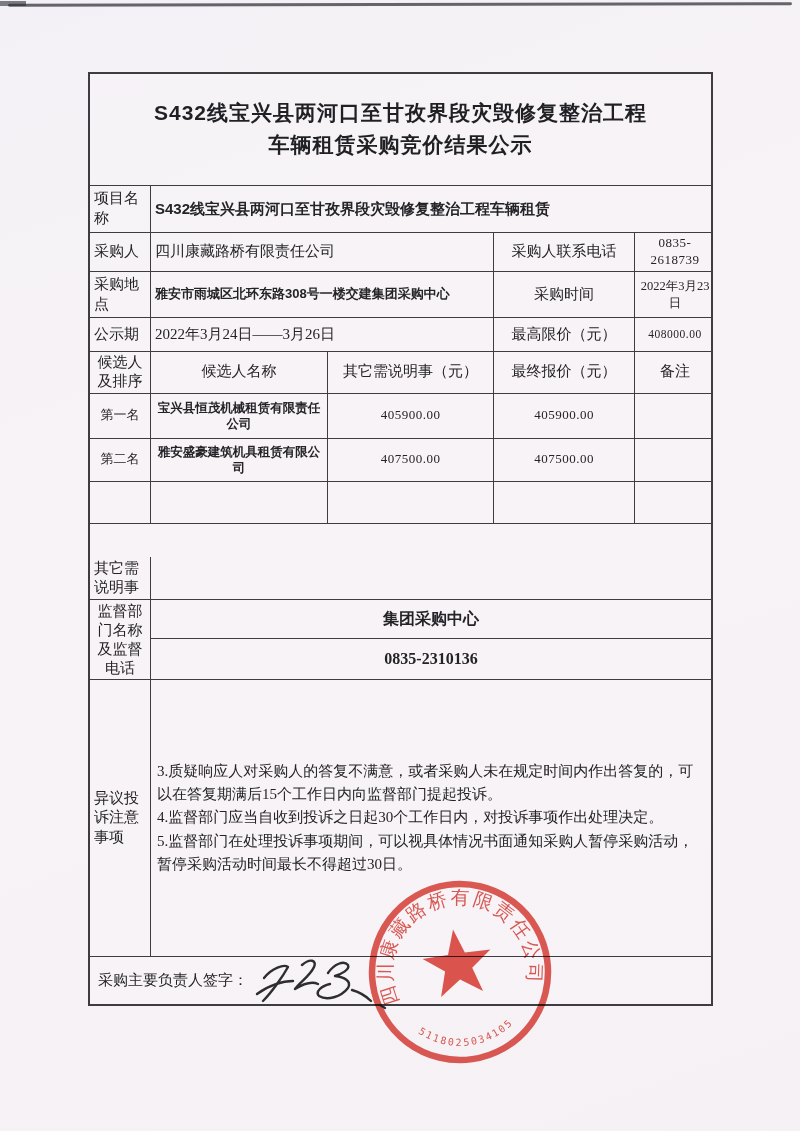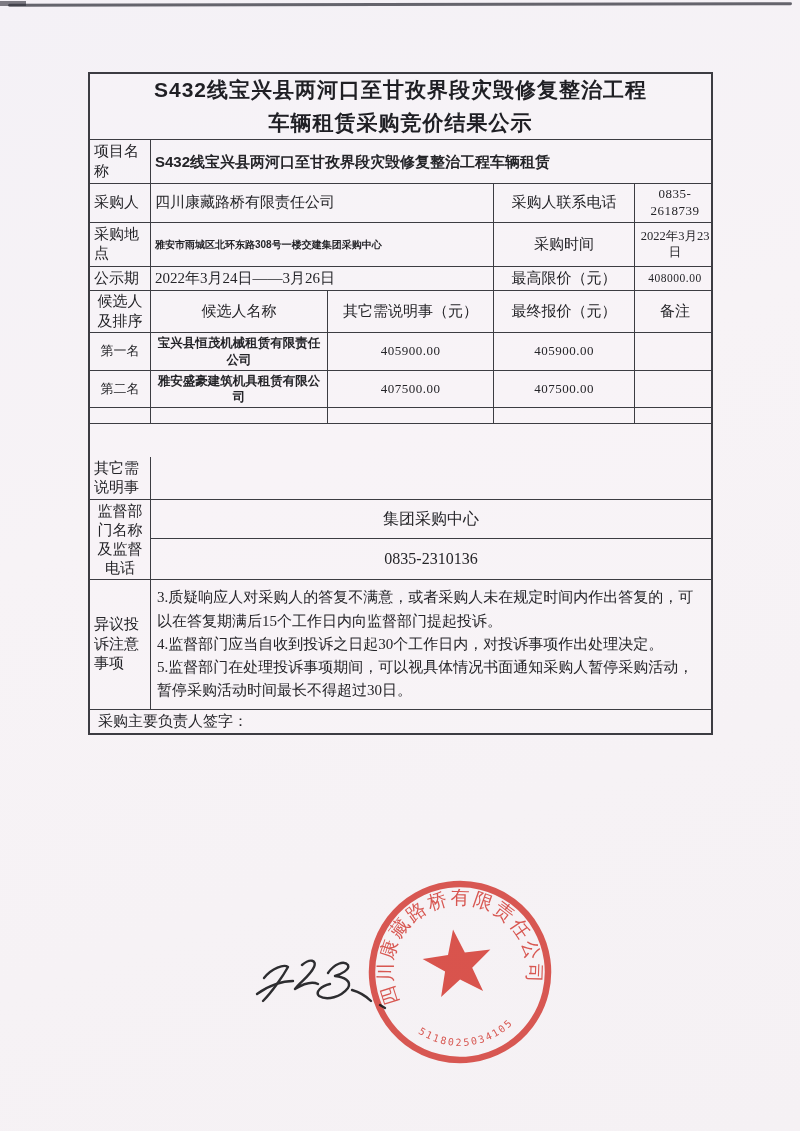--- a/index.html
+++ b/index.html
@@ -18,21 +18,21 @@
   .scan-top-line{
     position:absolute;top:3px;left:8px;width:784px;height:3px;
     background:#34343e;opacity:.75;transform:rotate(-.12deg);
     border-radius:2px;
   }
   .scan-corner{
     position:absolute;top:1px;left:0px;width:26px;height:5px;
     background:#2c2c36;opacity:.6;
   }
   .doc-table{
-    position:absolute;left:88px;top:72px;width:625px;height:663px;
+    position:absolute;left:88px;top:72px;width:625px;height:934px;
     border:2px solid #3c3c42;
     box-sizing:border-box;
     display:flex;flex-direction:column;
     background:rgba(249,244,249,.45);
   }
   .row{display:flex;flex-direction:row;border-bottom:1.5px solid #3c3c42;box-sizing:border-box;}
   .row:last-child{border-bottom:none;}
   .cell{
     box-sizing:border-box;border-right:1.5px solid #3c3c42;
     display:flex;align-items:center;
@@ -67,21 +67,21 @@
   .h-publicity{height:35px;}
   .h-candhead{height:42px;}
   .h-cand1{height:48px;}
   .h-cand2{height:45px;}
   .h-cand3{height:45px;}
   .h-other{height:43px;margin-top:33px;}
   .h-sup{height:80px;}
   .h-objection{height:292px;}
   .h-sign{height:50px;}
   .sup-right{flex:1;display:flex;flex-direction:column;}
-  .sup-sub{flex:none;display:flex;align-items:center;justify-content:center;box-sizing:border-box;}
+  .sup-sub{flex:none;display:flex;align-items:center;justify-content:center;box-sizing:border-box;font-weight:bold;}
   .sup-sub-1{height:39px;border-bottom:1.5px solid #3c3c42;}
   .sup-sub-2{height:39.5px;}
   .small-name{font-size:12.5px;font-weight:700;}
   .price{font-size:13px;letter-spacing:.5px;}
   .objection-text{
     flex:1;display:flex;flex-direction:column;justify-content:center;
     padding:6px 10px 6px 6px;font-size:15px;line-height:1.55;
   }
   .objection-text div{margin:0;}
   .sign-row{position:relative;}
@@ -118,21 +118,21 @@
 
     <div class="row h-purchaser">
       <div class="cell c1 left wrap-any">采购人</div>
       <div class="cell cval left">四川康藏路桥有限责任公司</div>
       <div class="cell c4 center">采购人联系电话</div>
       <div class="cell c5 center price">0835-2618739</div>
     </div>
 
     <div class="row h-location">
       <div class="cell c1 left wrap-any">采购地点</div>
-      <div class="cell cval left bold-hei" style="font-size:10px">雅安市雨城区北环东路308号一楼交建集团采购中心</div>
+      <div class="cell cval left bold-hei" style="font-size:13px">雅安市雨城区北环东路308号一楼交建集团采购中心</div>
       <div class="cell c4 center">采购时间</div>
       <div class="cell c5 center" style="font-size:12.5px">2022年3月23日</div>
     </div>
 
     <div class="row h-publicity">
       <div class="cell c1 left">公示期</div>
       <div class="cell cval left">2022年3月24日——3月26日</div>
       <div class="cell c4 center">最高限价（元）</div>
       <div class="cell c5 center price" style="font-size:11.5px">408000.00</div>
     </div>

